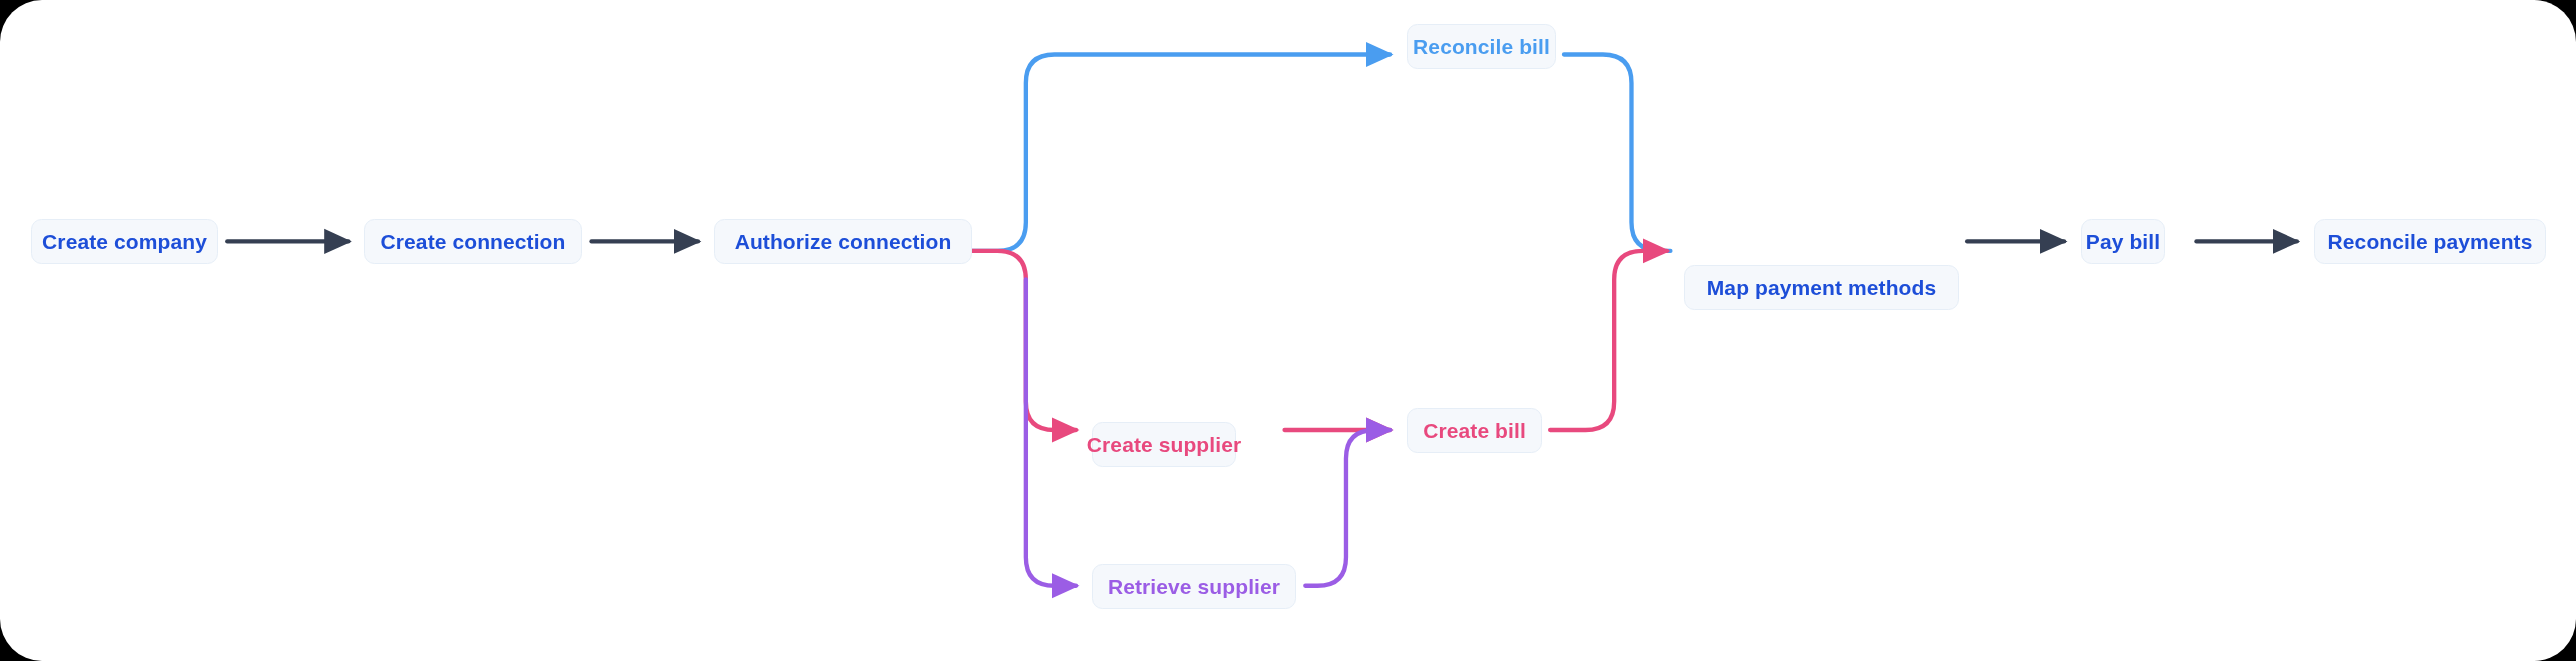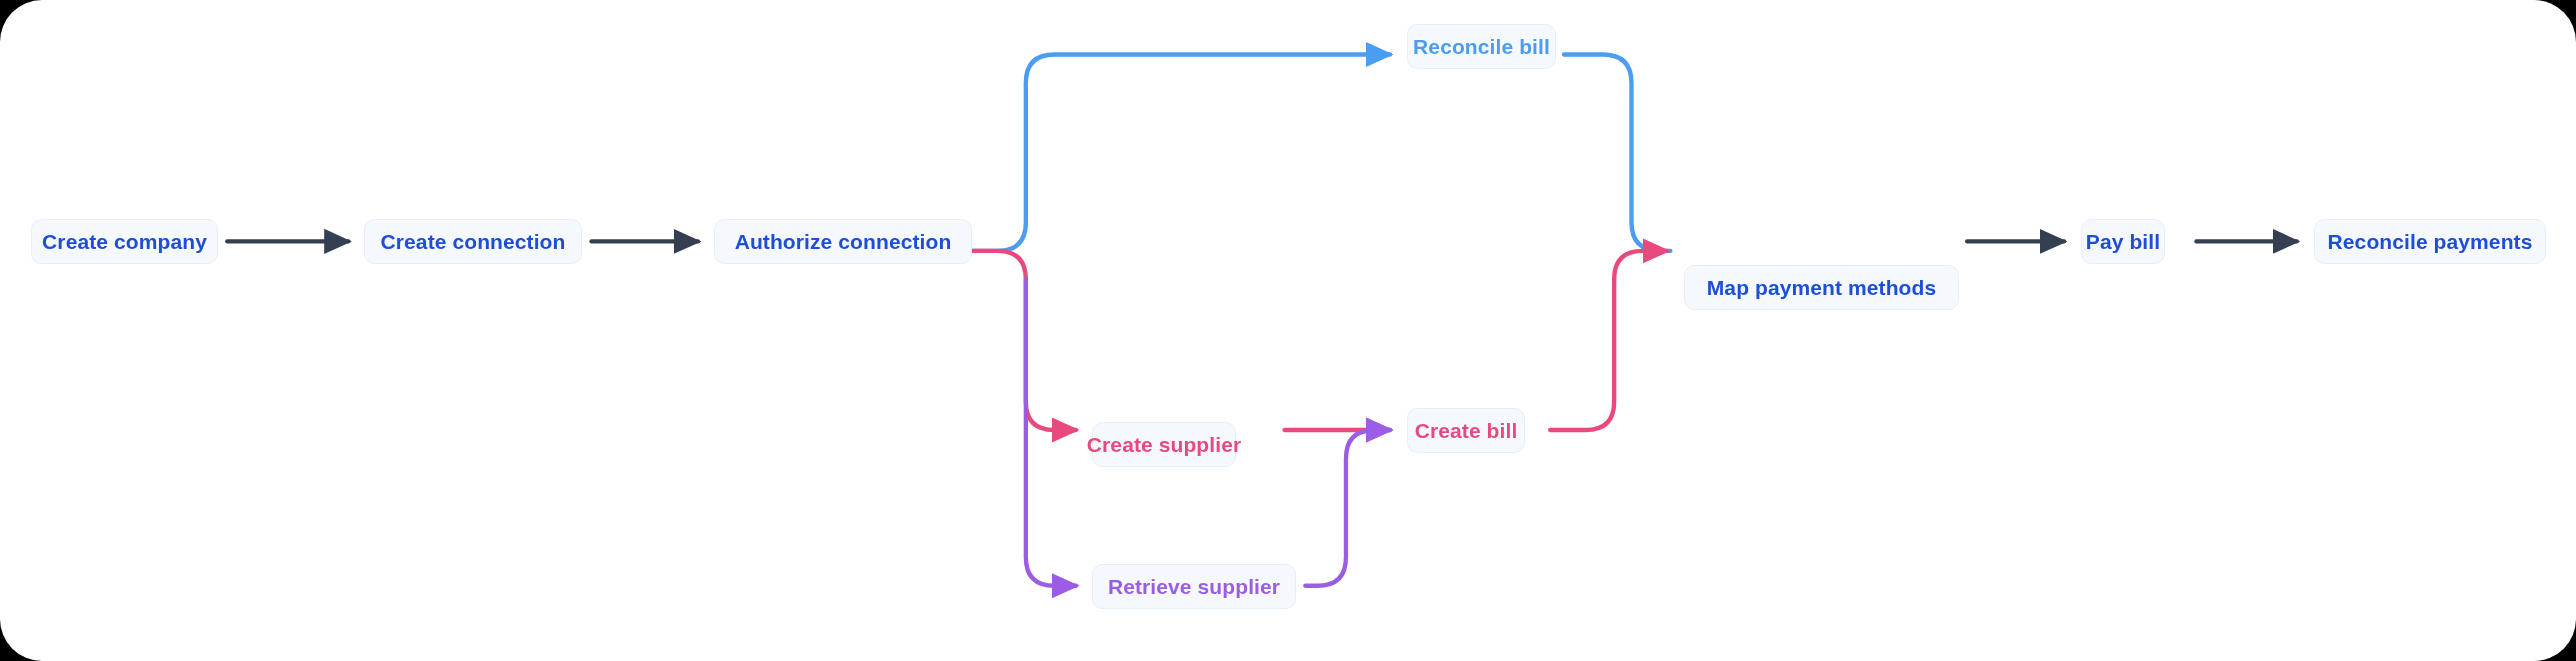--- a/index.html
+++ b/index.html
@@ -109,21 +109,21 @@
   </div>
 
   <div class="node" style="left:1407px; top:24px; width:149px;">
     <span class="node-label c-blue">Reconcile bill</span>
   </div>
 
   <div class="node" style="left:1092px; top:408px; width:144px;margin-top:14px;">
     <span class="node-label c-pink">Create supplier</span>
   </div>
 
-  <div class="node" style="left:1407px; top:408px; width:118px;">
+  <div class="node" style="left:1407px; top:408px; width:135px;">
     <span class="node-label c-pink">Create bill</span>
   </div>
 
   <div class="node" style="left:1092px; top:564px; width:204px;">
     <span class="node-label c-purple">Retrieve supplier</span>
   </div>
 
   <div class="node" style="left:1684px; top:236px; width:275px;margin-top:29px;">
     <span class="node-label c-dark">Map payment methods</span>
   </div>

